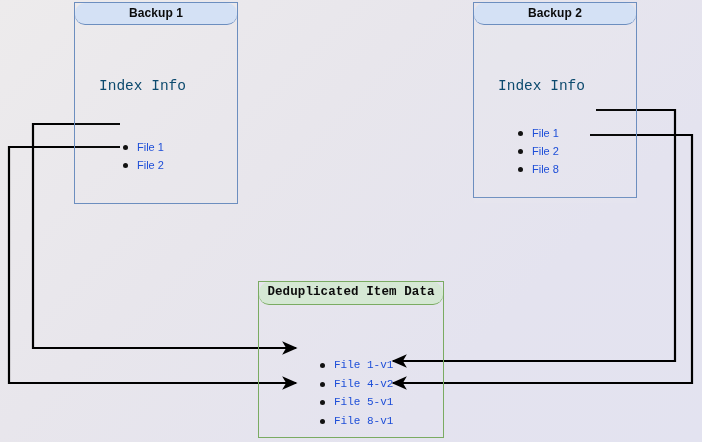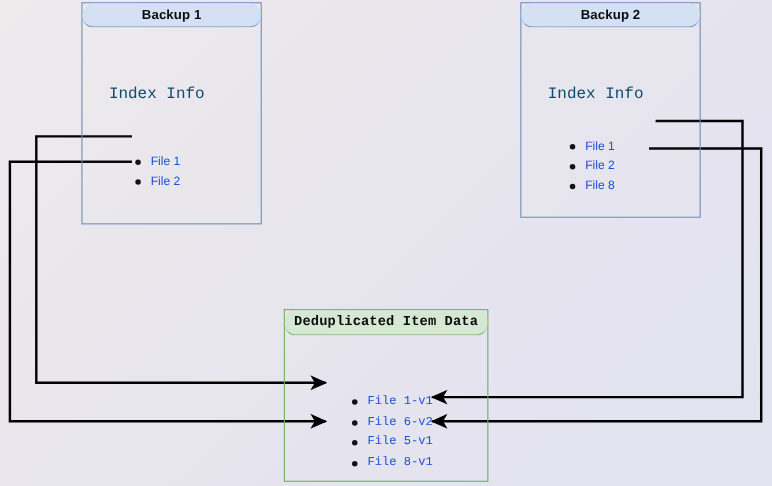--- a/index.html
+++ b/index.html
@@ -163,19 +163,19 @@
         <li>File 8</li>
       </ul>
     </div>
   </div>
 
   <div class="node node-green" style="left:258px; top:281px; width:186px; height:157px;">
     <div class="node-hdr">Deduplicated Item Data</div>
     <div class="node-body" style="height:131px;">
       <ul class="files files-dedup" style="left:59px; top:51px;">
         <li>File 1-v1</li>
-        <li>File 6-v2</li>
+        <li>File 4-v2</li>
         <li>File 5-v1</li>
         <li>File 8-v1</li>
       </ul>
     </div>
   </div>
 </div>
 
 </body></html>

